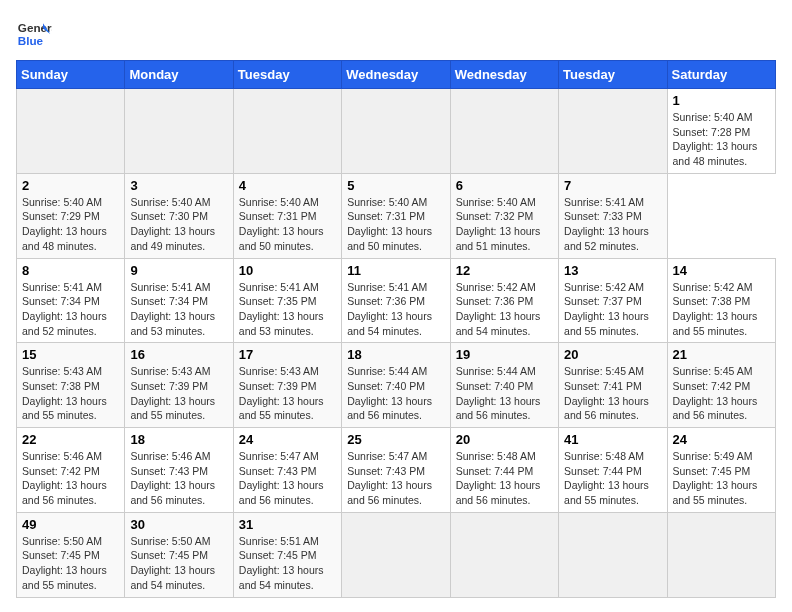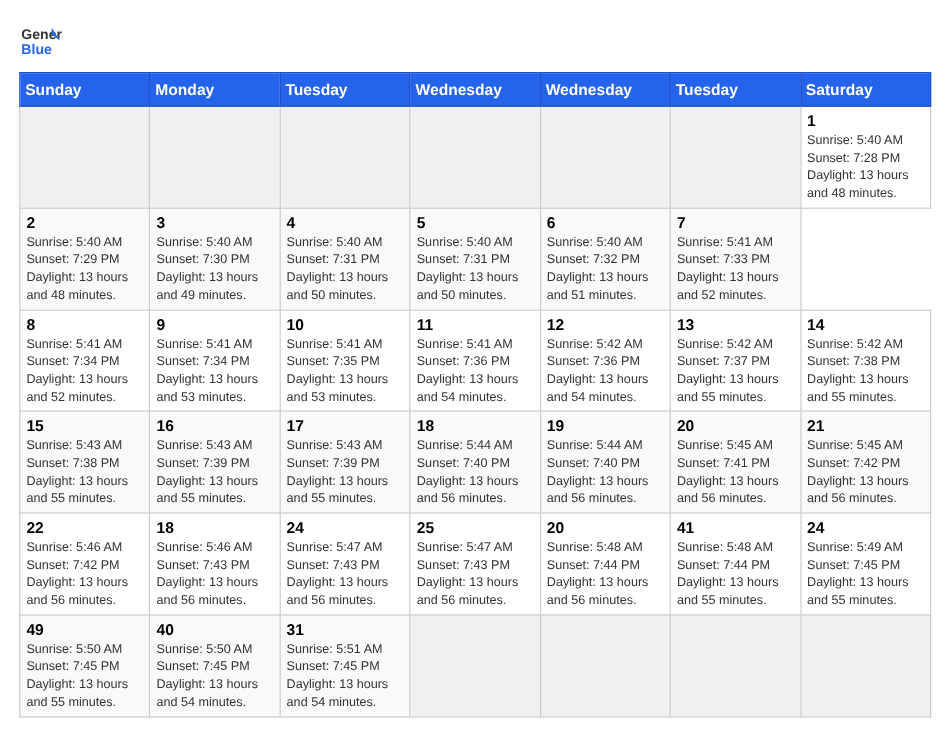--- a/index.html
+++ b/index.html
@@ -293,21 +293,21 @@
         </td>
       </tr>
       <tr>
         <td>
           <span class="cell-day">49</span>
           <div class="cell-info">
             Sunrise: 5:50 AM<br>Sunset: 7:45 PM<br>Daylight: 13 hours and 55 minutes.
           </div>
         </td>
         <td>
-          <span class="cell-day">40</span>
+          <span class="cell-day">30</span>
           <div class="cell-info">
             Sunrise: 5:50 AM<br>Sunset: 7:45 PM<br>Daylight: 13 hours and 54 minutes.
           </div>
         </td>
         <td>
           <span class="cell-day">31</span>
           <div class="cell-info">
             Sunrise: 5:51 AM<br>Sunset: 7:45 PM<br>Daylight: 13 hours and 54 minutes.
           </div>
         </td>

